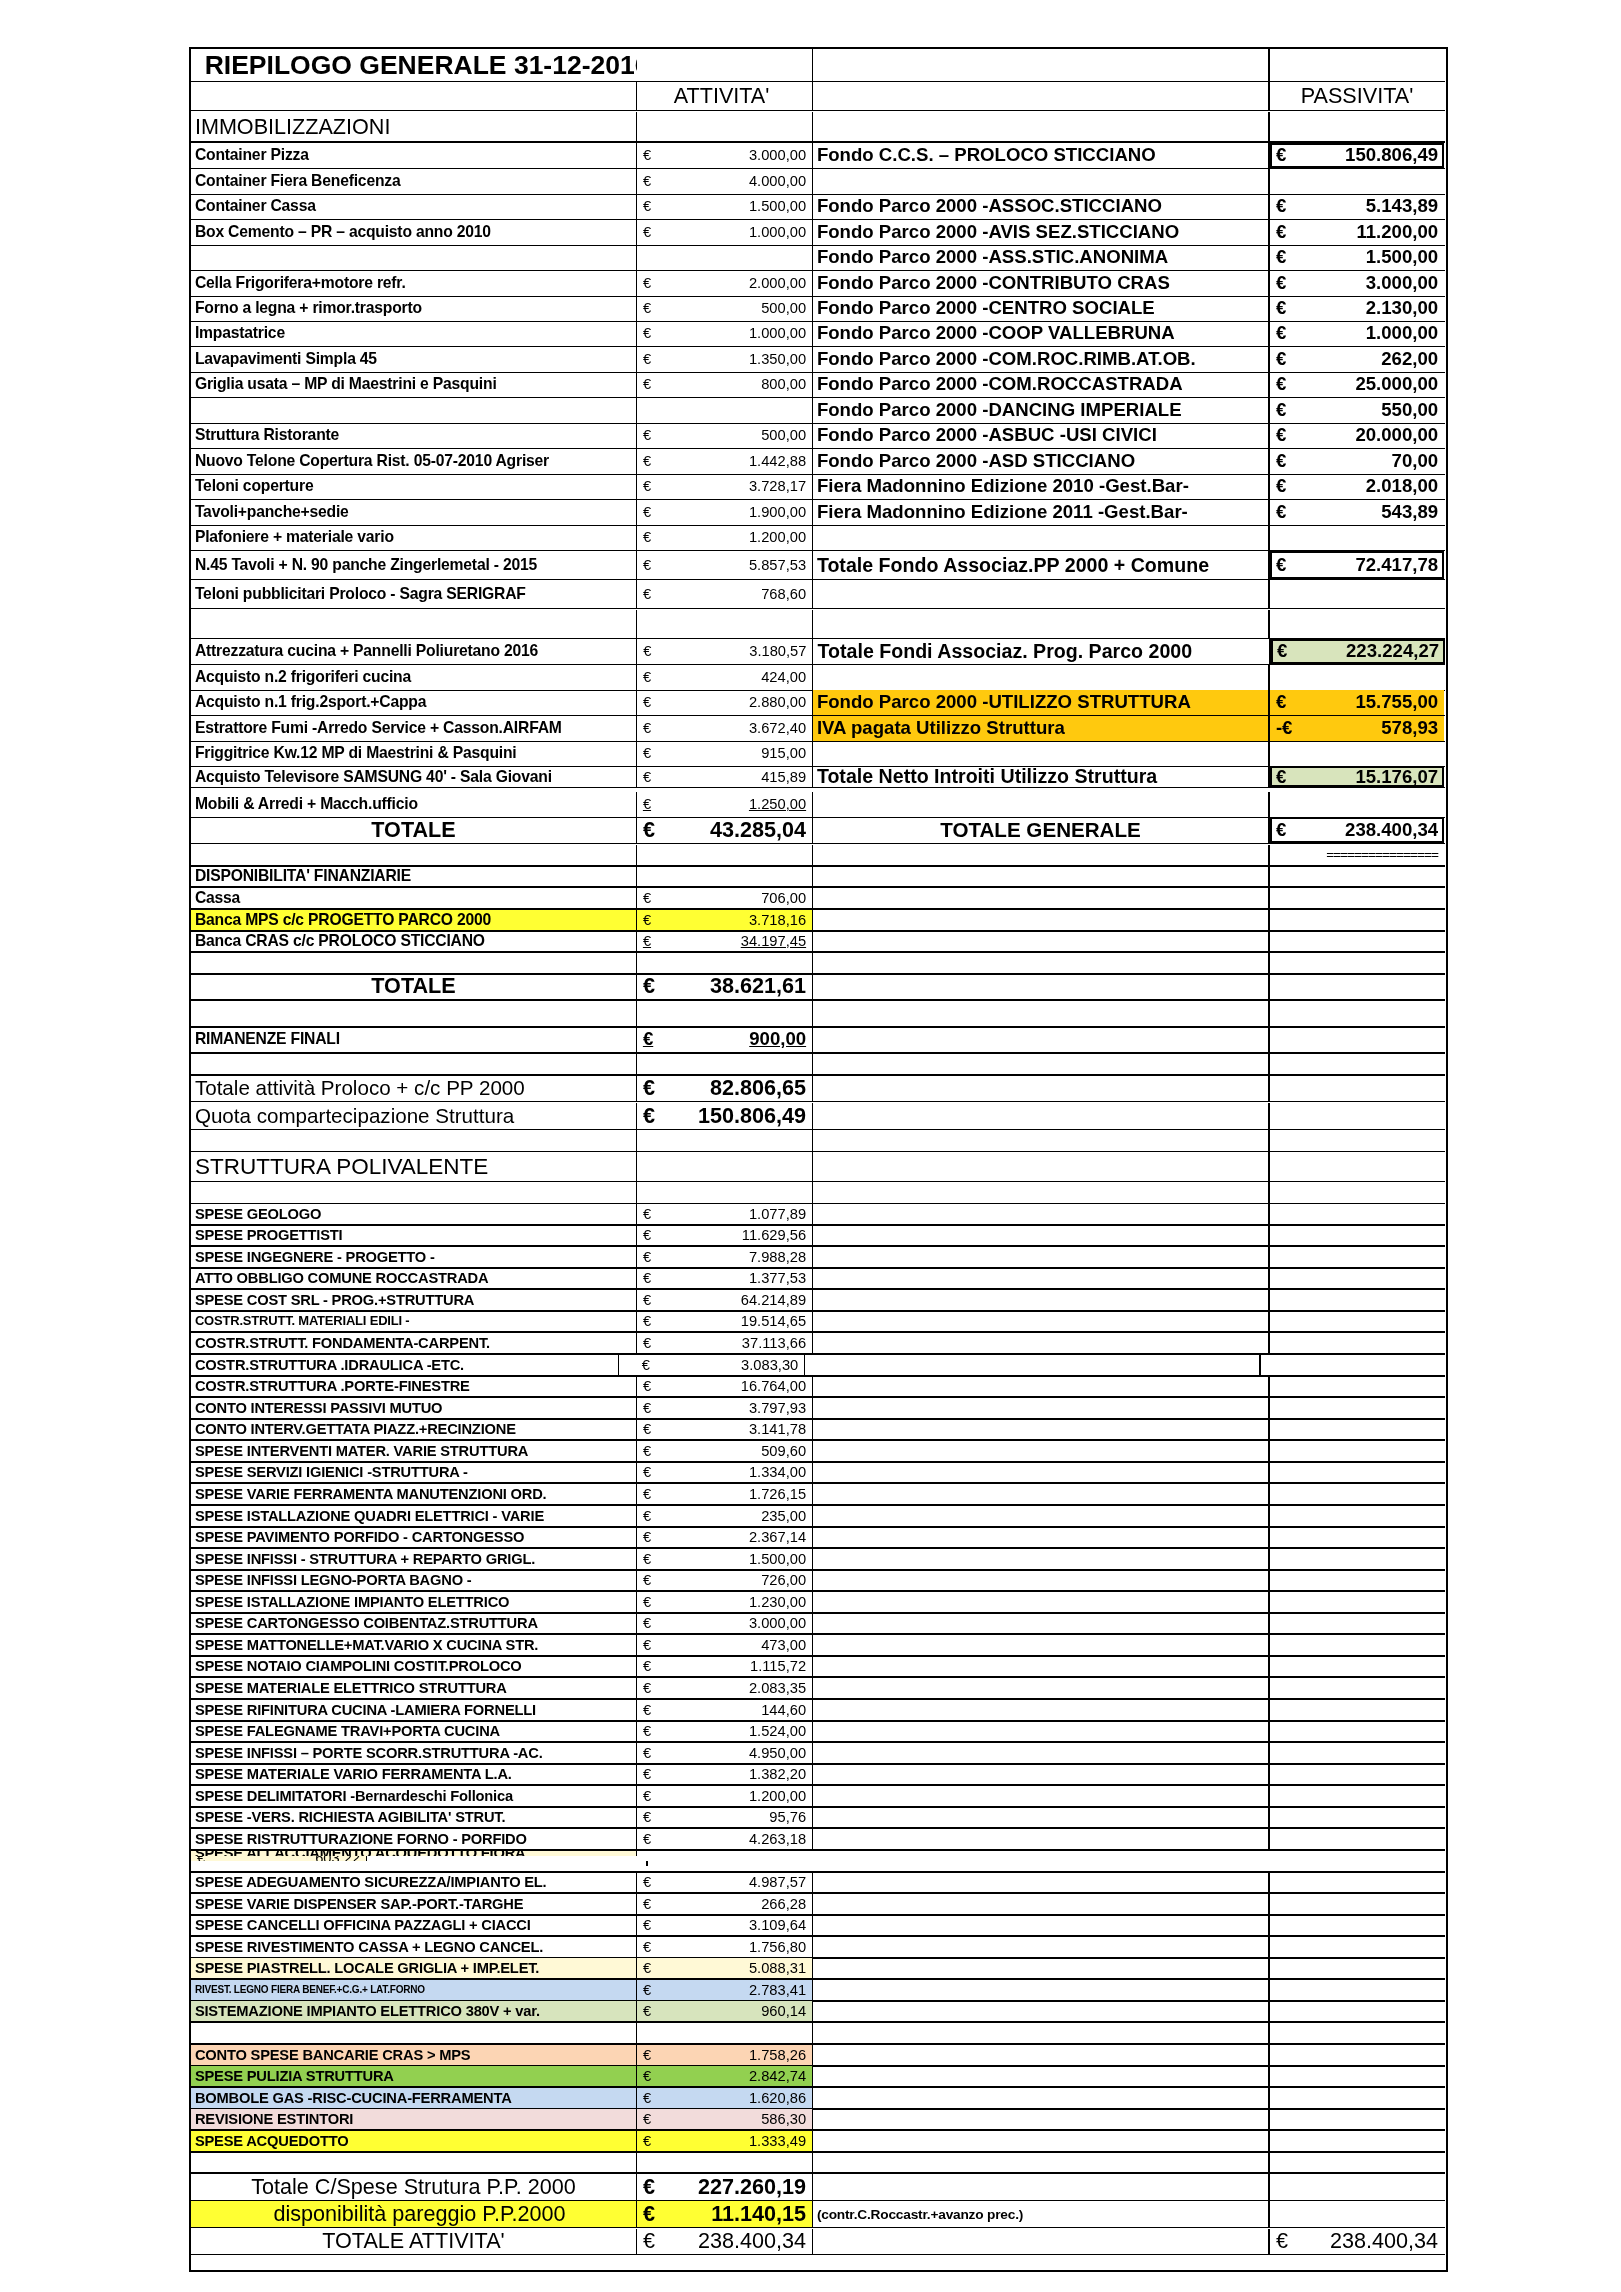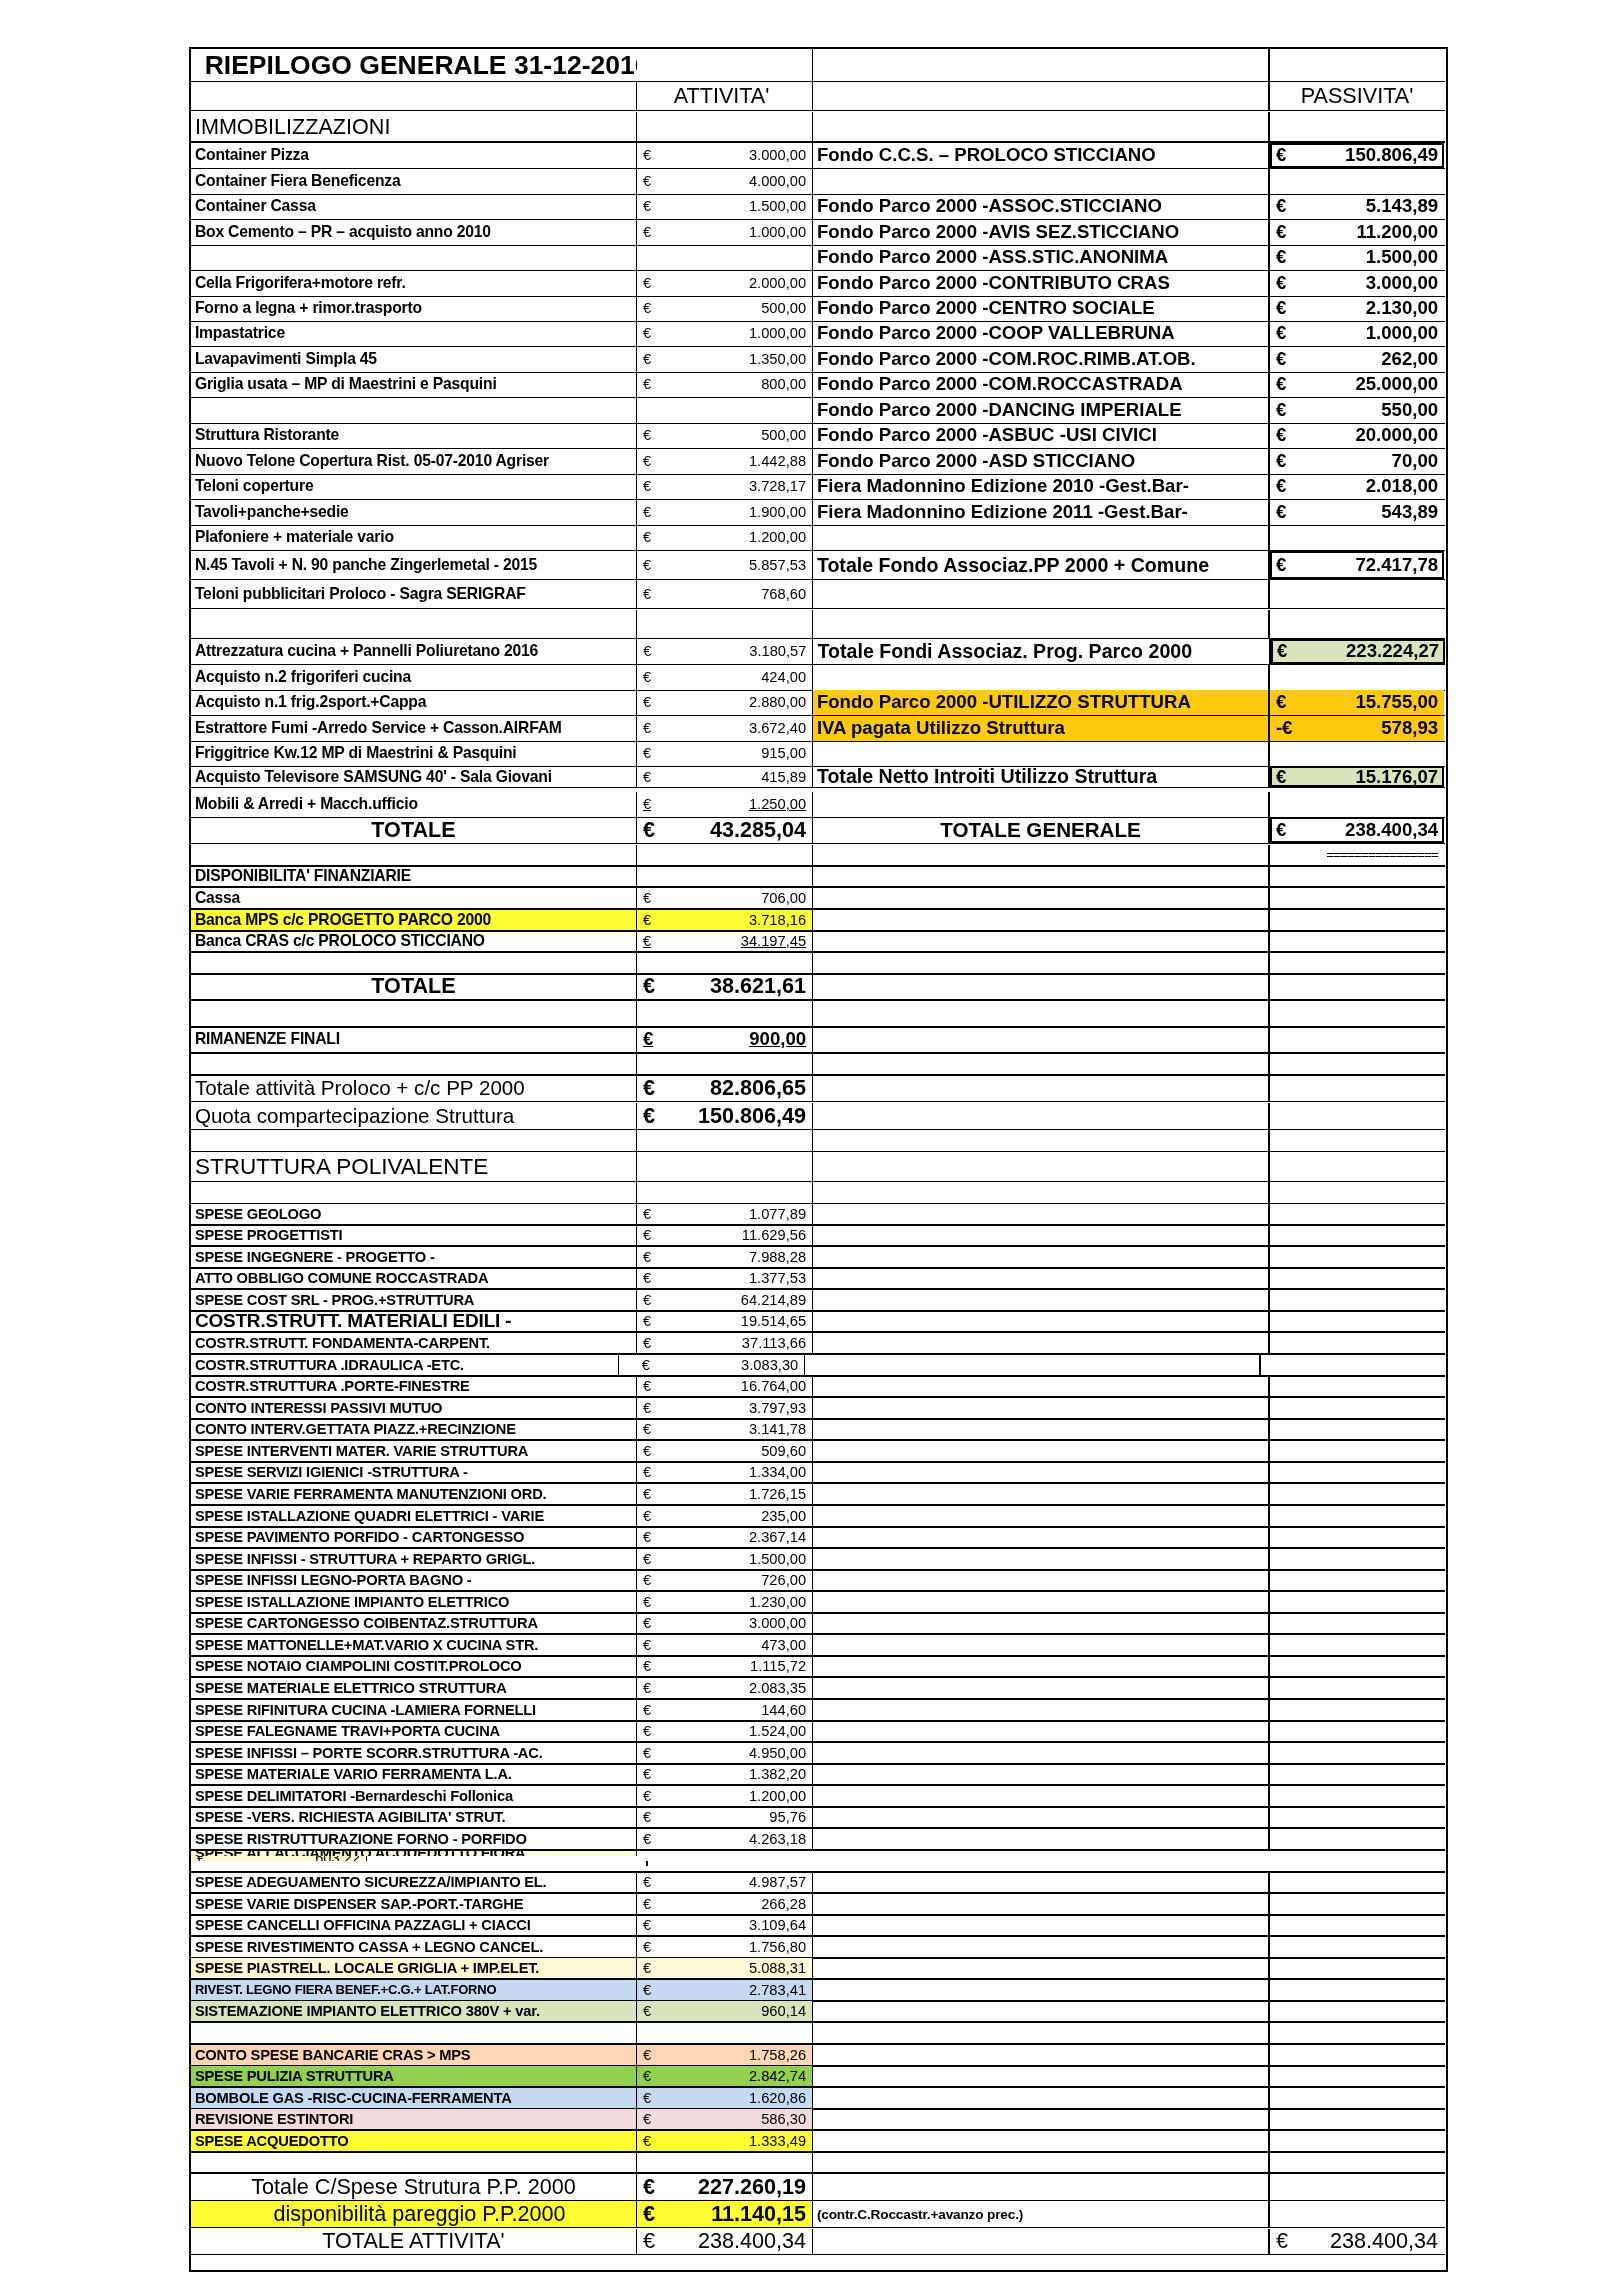--- a/index.html
+++ b/index.html
@@ -615,21 +615,21 @@
       </div>
       <div class="c c2">
         <span class="smv">€</span>
         <span class="smv">64.214,89</span>
       </div>
       <div class="c c3"></div>
       <div class="c c4"></div>
     </div>
     <div class="row thick" style="top: 1262px; height: 21.6px;">
       <div class="c c1">
-        <span class="sm" style="font-size: 19px;">COSTR.STRUTT. MATERIALI  EDILI -</span>
+        <span class="sm" style="font-size: 13px;">COSTR.STRUTT. MATERIALI  EDILI -</span>
       </div>
       <div class="c c2">
         <span class="smv">€</span>
         <span class="smv">19.514,65</span>
       </div>
       <div class="c c3"></div>
       <div class="c c4"></div>
     </div>
     <div class="row thick" style="top: 1284px; height: 21.6px;">
       <div class="c c1">
@@ -956,21 +956,21 @@
       </div>
       <div class="c c2" style="background: rgb(255, 249, 214);">
         <span class="smv">€</span>
         <span class="smv">5.088,31</span>
       </div>
       <div class="c c3"></div>
       <div class="c c4"></div>
     </div>
     <div class="row thick" style="top: 1931px; height: 21.6px;">
       <div class="c c1" style="background: rgb(197, 217, 241);">
-        <span class="sm" style="font-size: 13px;">RIVEST. LEGNO FIERA BENEF.+C.G.+ LAT.FORNO</span>
+        <span class="sm" style="font-size: 10px;">RIVEST. LEGNO FIERA BENEF.+C.G.+ LAT.FORNO</span>
       </div>
       <div class="c c2" style="background: rgb(197, 217, 241);">
         <span class="smv">€</span>
         <span class="smv">2.783,41</span>
       </div>
       <div class="c c3"></div>
       <div class="c c4"></div>
     </div>
     <div class="row thick" style="top: 1952px; height: 21.6px;">
       <div class="c c1" style="background: rgb(215, 228, 189);">

